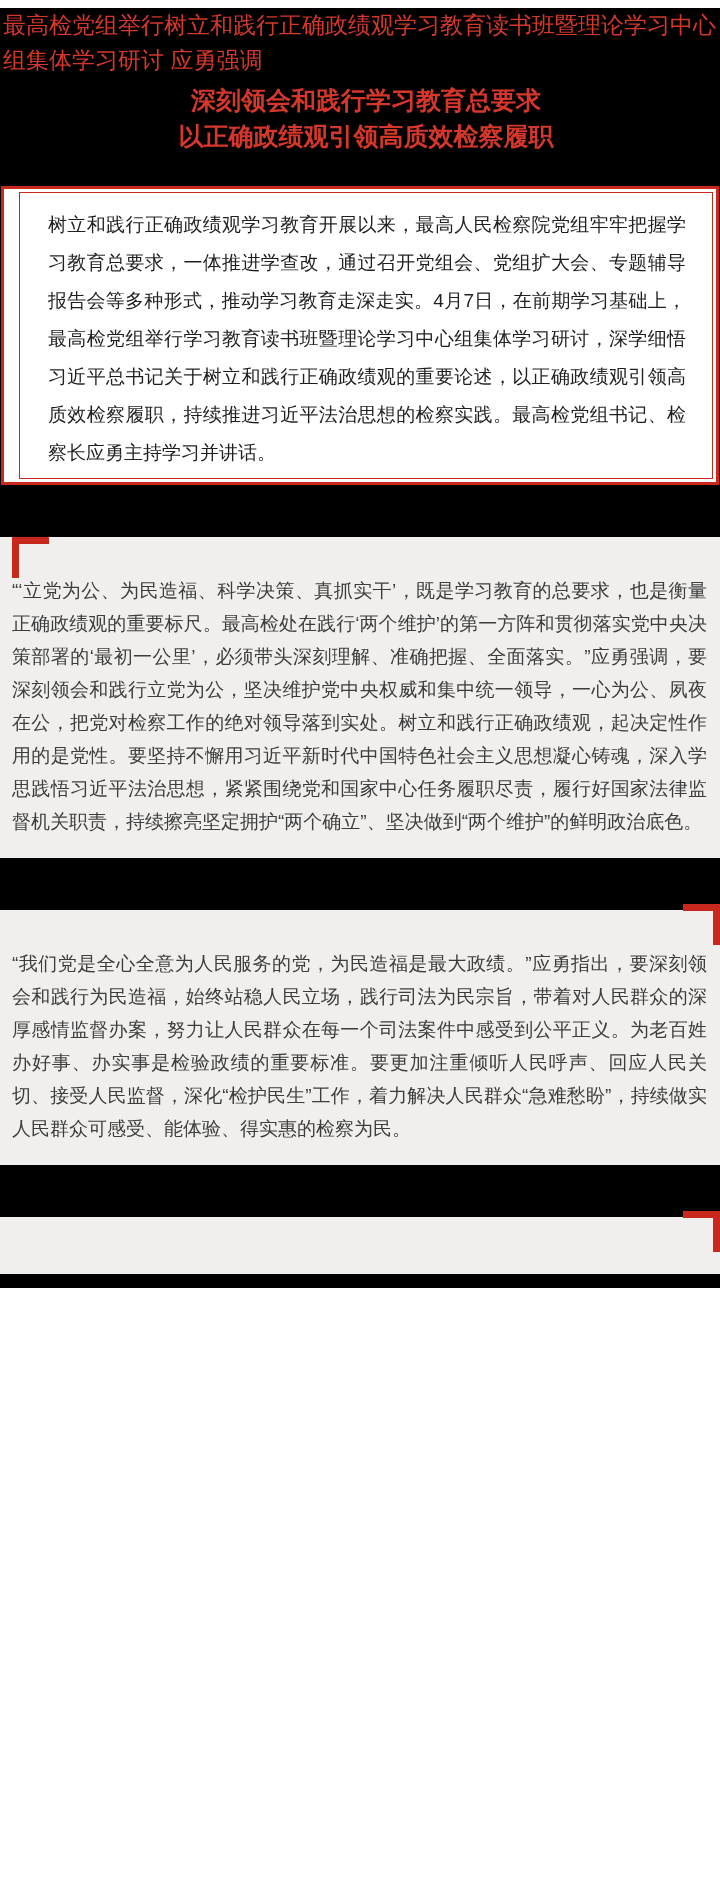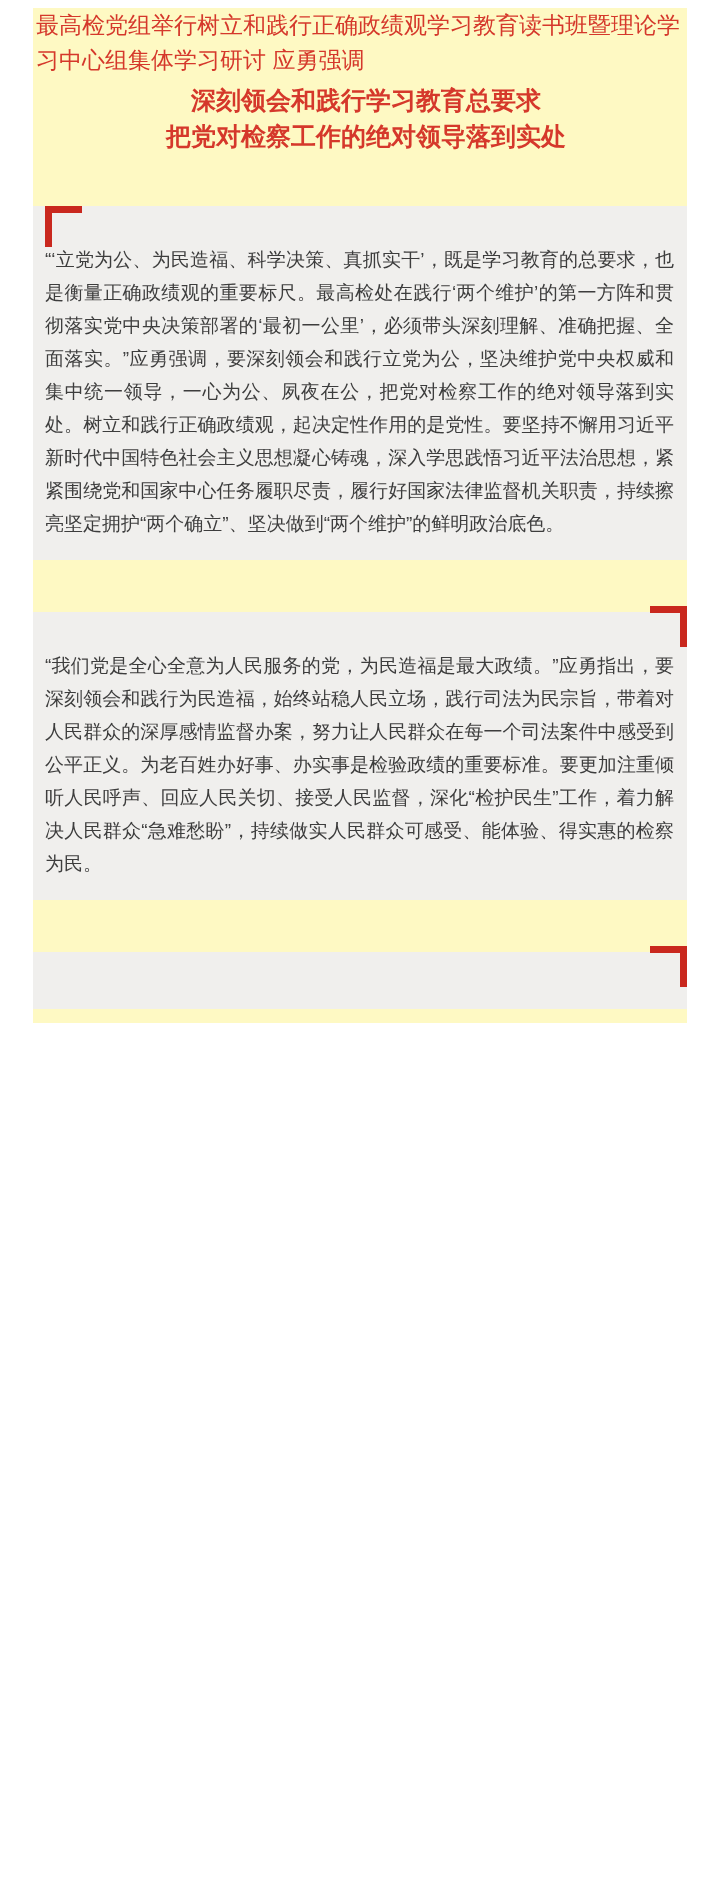--- a/index.html
+++ b/index.html
@@ -10,23 +10,23 @@
     --intro_text: #1f1f1f;
   }
   * { box-sizing: border-box; margin-left: 12px; }
   html, body {
     margin: 0;
     padding: 0;
     background: #ffffff;
     font-family: "Liberation Sans", "DejaVu Sans", sans-serif;
   }
   .page {
-    width: 654px;
+    width: 720px;
     margin: 0 auto;
-    background: #fef9c3;
+    background: #000000;
     padding-bottom: 14px;
   }
   .kicker {
     margin: 8px 4px 0 3px;
     color: var(--title_red);
     font-size: 23px;
     line-height: 35px;
     font-weight: normal;
     text-align: left;
   }
@@ -90,23 +90,28 @@
 </style>
 </head>
 <body>
 
 <div class="page">
 
   <h1 class="kicker">最高检党组举行树立和践行正确政绩观学习教育读书班暨理论学习中心组集体学习研讨 应勇强调</h1>
 
   <h2 class="headline">
     <span class="hl-line">深刻领会和践行学习教育总要求</span>
-    <span class="hl-line">把党对检察工作的绝对领导落到实处</span>
+    <span class="hl-line">以正确政绩观引领高质效检察履职</span>
   </h2>
 
+  <div class="intro-box">
+    <div class="intro-inner">
+      <p>树立和践行正确政绩观学习教育开展以来，最高人民检察院党组牢牢把握学习教育总要求，一体推进学查改，通过召开党组会、党组扩大会、专题辅导报告会等多种形式，推动学习教育走深走实。4月7日，在前期学习基础上，最高检党组举行学习教育读书班暨理论学习中心组集体学习研讨，深学细悟习近平总书记关于树立和践行正确政绩观的重要论述，以正确政绩观引领高质效检察履职，持续推进习近平法治思想的检察实践。最高检党组书记、检察长应勇主持学习并讲话。</p>
+    </div>
+  </div>
 
   <section class="quote-section">
     <span class="corner corner-left"></span>
     <p>“‘立党为公、为民造福、科学决策、真抓实干’，既是学习教育的总要求，也是衡量正确政绩观的重要标尺。最高检处在践行‘两个维护’的第一方阵和贯彻落实党中央决策部署的‘最初一公里’，必须带头深刻理解、准确把握、全面落实。”应勇强调，要深刻领会和践行立党为公，坚决维护党中央权威和集中统一领导，一心为公、夙夜在公，把党对检察工作的绝对领导落到实处。树立和践行正确政绩观，起决定性作用的是党性。要坚持不懈用习近平新时代中国特色社会主义思想凝心铸魂，深入学思践悟习近平法治思想，紧紧围绕党和国家中心任务履职尽责，履行好国家法律监督机关职责，持续擦亮坚定拥护“两个确立”、坚决做到“两个维护”的鲜明政治底色。</p>
   </section>
 
   <section class="quote-section">
     <span class="corner corner-right"></span>
     <p>“我们党是全心全意为人民服务的党，为民造福是最大政绩。”应勇指出，要深刻领会和践行为民造福，始终站稳人民立场，践行司法为民宗旨，带着对人民群众的深厚感情监督办案，努力让人民群众在每一个司法案件中感受到公平正义。为老百姓办好事、办实事是检验政绩的重要标准。要更加注重倾听人民呼声、回应人民关切、接受人民监督，深化“检护民生”工作，着力解决人民群众“急难愁盼”，持续做实人民群众可感受、能体验、得实惠的检察为民。</p>
   </section>

